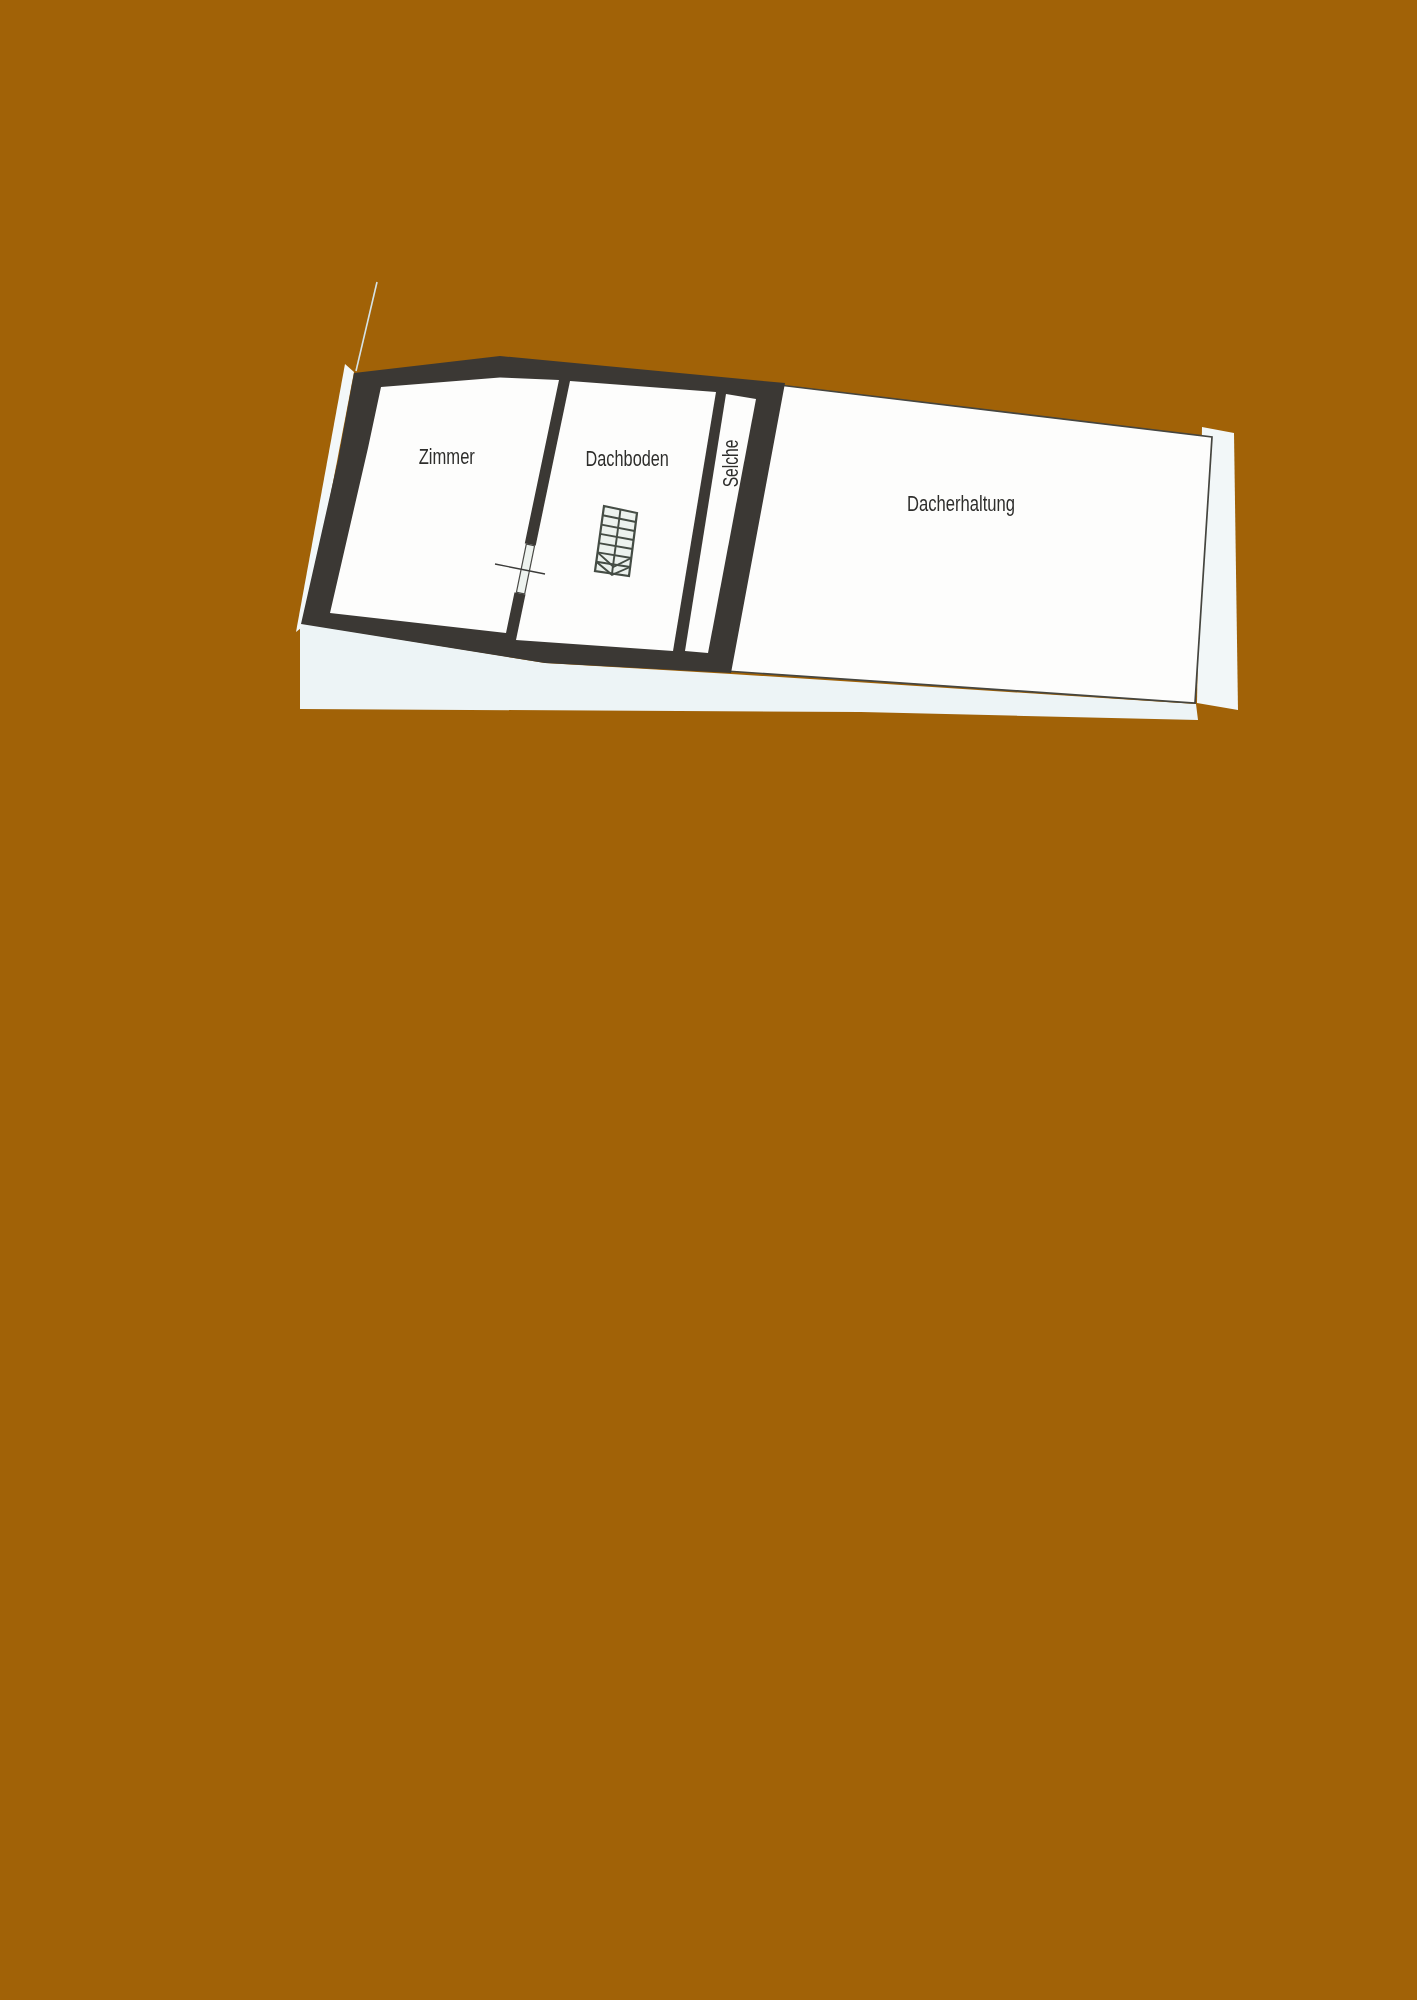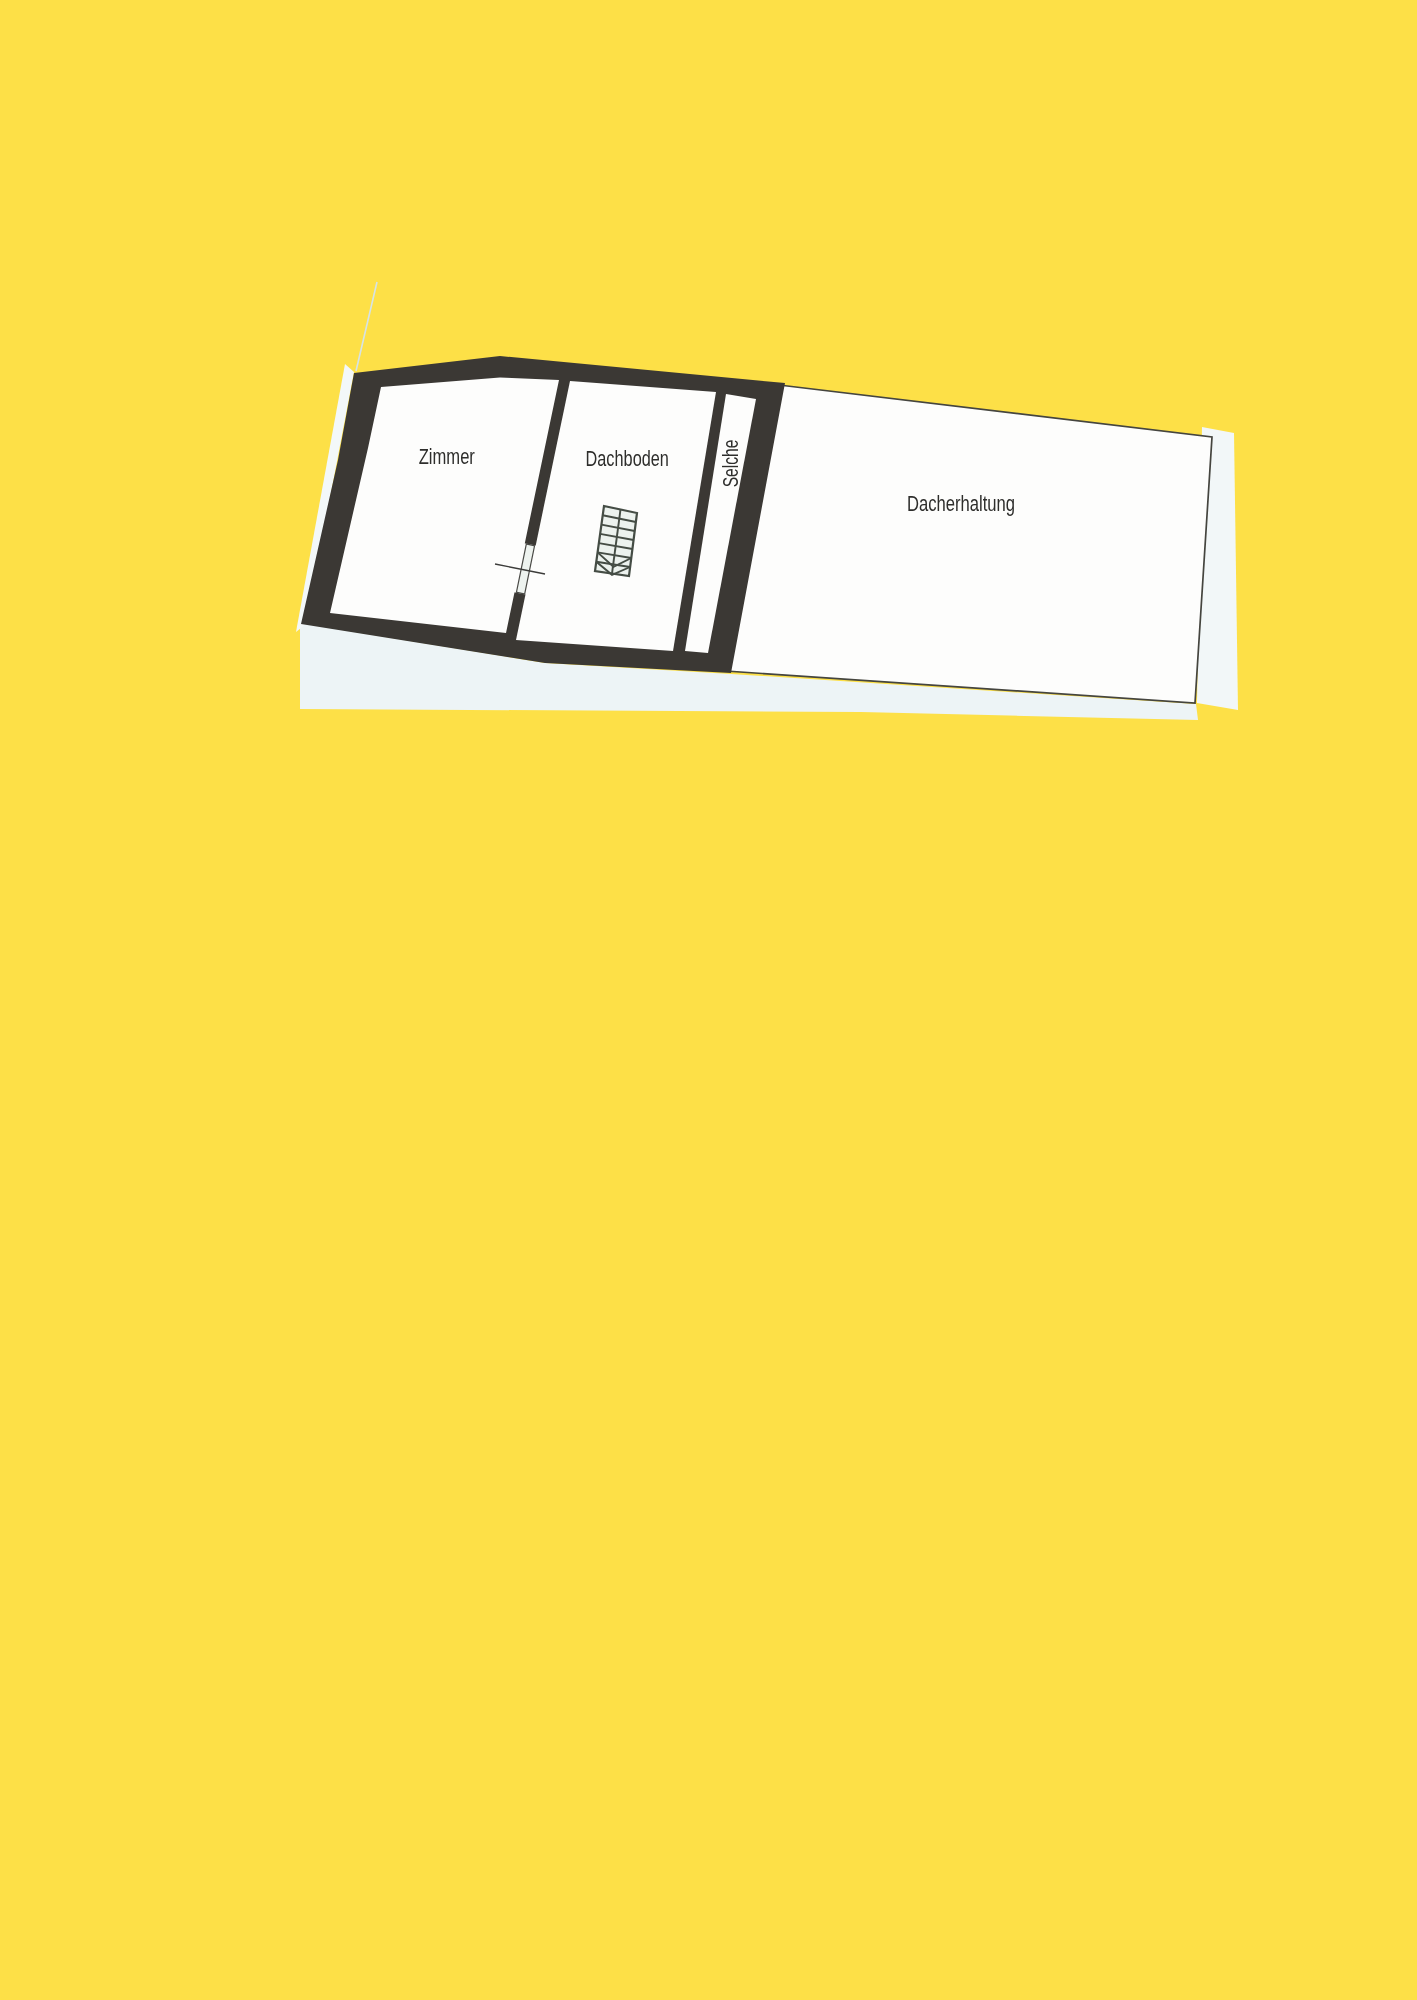--- a/index.html
+++ b/index.html
@@ -1,16 +1,16 @@
 <!DOCTYPE html>
 <html><head>
 <meta charset="utf-8">
 <style>
 html,body{margin:0;padding:0;background:#ffffff;}
-#page{position:relative;width:1417px;height:2000px;background:#fde047;overflow:hidden;
+#page{position:relative;width:1417px;height:2000px;background:#a16207;overflow:hidden;
 font-family:"Liberation Sans", sans-serif;}
 svg{filter:blur(0.55px);}
 </style>
 </head>
 <body>
 <div id="page">
 <svg width="1417" height="2000" viewBox="0 0 1417 2000">
 
   <polygon points="300,623 545,663 731,674 1196,704 1198,720 861,712 300,709" fill="#edf4f6"></polygon>
   <polygon points="1202,427 1234,433 1238,710 1197,703" fill="#f2f7f8"></polygon>

